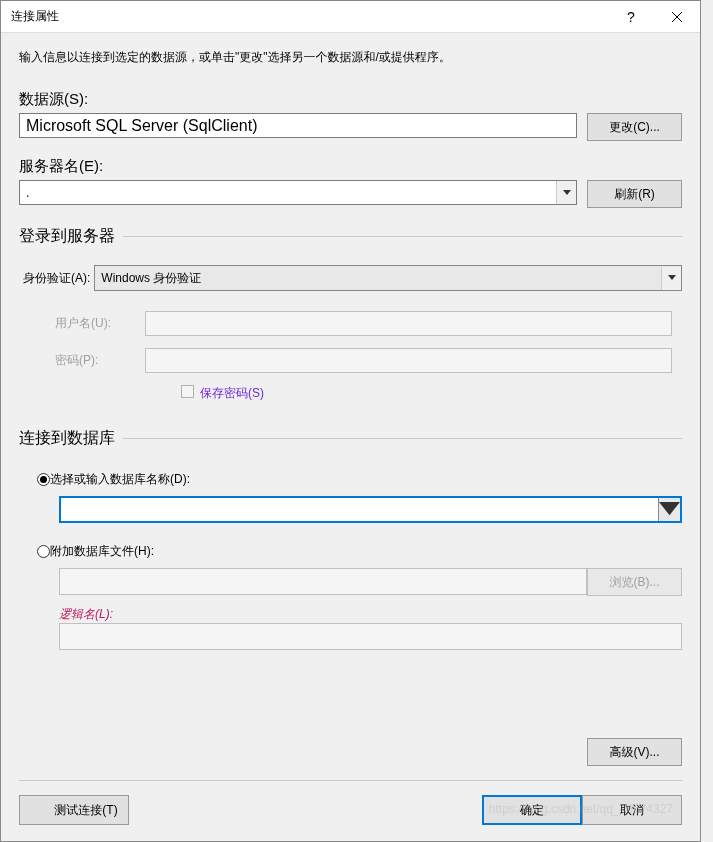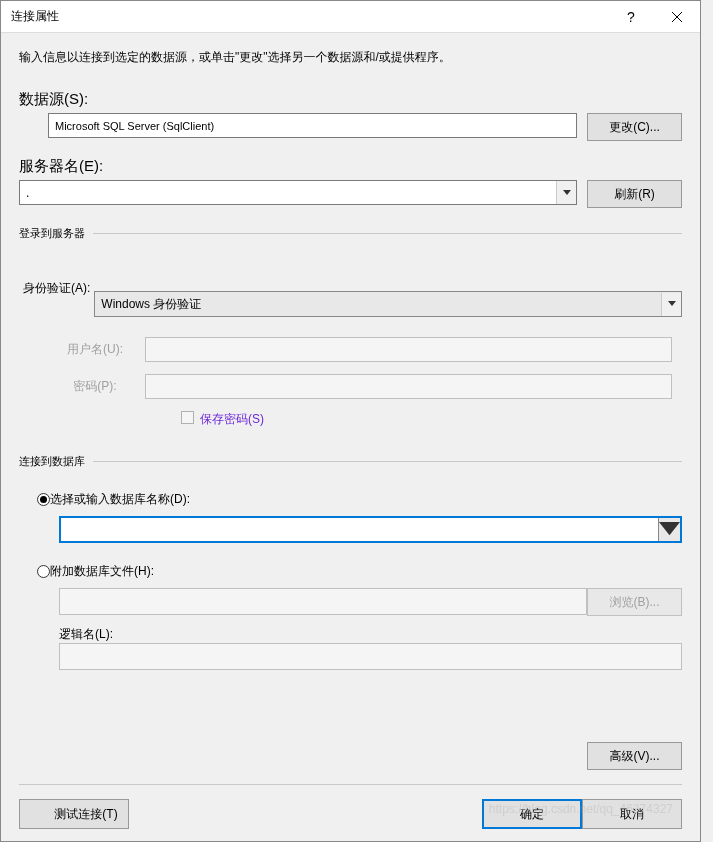--- a/index.html
+++ b/index.html
@@ -55,23 +55,22 @@
     .label {
       font-size: 15px;
       margin-bottom: 4px;
       display: block;
     }
     .text-input {
       border: 1px solid #7a7a7a;
       background: #fff;
       height: 25px;
       padding: 2px 6px;
-      font-size: 11px;
+      font-size: 16px;
       font-family: inherit;
-      margin-left: 29px;
     }
     .text-input.readonly-ds {
       flex: 1;
     }
     .combo {
       border: 1px solid #7a7a7a;
       background: #fff;
       height: 25px;
       display: flex;
       align-items: center;
@@ -108,21 +107,21 @@
       background: #e8e8e8;
     }
     .ds-row { display: flex; gap: 10px; margin-bottom: 16px; align-items: stretch; }
     .ds-row .text-input { flex: 1; }
     .server-row { display: flex; gap: 10px; margin-bottom: 18px; }
     .server-row .combo { flex: 1; }
     .fieldset {
       margin-bottom: 14px;
     }
     .fieldset-legend {
-      font-size: 11px;
+      font-size: 16px;
       padding-bottom: 4px;
     }
     .fieldset-legend-wrap {
       display: flex;
       align-items: center;
     }
     .fieldset-legend-wrap .fieldset-legend {
       background: #f0f0f0;
       padding-right: 8px;
     }
@@ -133,31 +132,31 @@
       position: relative;
       top: -2px;
     }
     .auth-row {
       display: flex;
       align-items: center;
       gap: 4px;
       margin-bottom: 20px;
       padding-left: 4px;
     }
-    .auth-row .combo { flex: 1; height: 26px; background: #e8e8e8; border-color: #888; margin-top: 32px;}
+    .auth-row .combo { flex: 1; height: 26px; background: #e8e8e8; border-color: #888;}
     .cred-block { padding-left: 36px; }
     .cred-row {
       display: flex;
       align-items: center;
       gap: 10px;
       margin-bottom: 12px;
     }
     .cred-label {
       width: 80px;
-      text-align: center;
+      text-align: left;
       color: #a0a0a0;
       font-size: 12px;
     }
     .cred-input {
       flex: 1;
       height: 25px;
       border: 1px solid #c0c0c0;
       background: #f5f5f5;
       margin-right: 10px;
     }
@@ -215,21 +214,21 @@
       justify-content: center;
     }
     .attach-block { padding-left: 22px; }
     .attach-row { display: flex; gap: 0; margin-bottom: 10px; }
     .attach-input {
       flex: 1;
       border: 1px solid #c0c0c0;
       background: #f5f5f5;
       height: 27px;
     }
-    .logical-label { color: #000000; margin-bottom: 0; display: block; }
+    .logical-label { color: #be185d; margin-bottom: 0; display: block; font-style: italic; }
     .adv-row { display: flex; justify-content: flex-end; margin-top: auto; margin-bottom: 8px; padding-top: 58px;}
     .bottom-divider {
       height: 1px;
       background: #c8c8c8;
       margin: 6px 0 14px 0;
     }
     .bottom-row {
       display: flex;
       align-items: center;
     }

